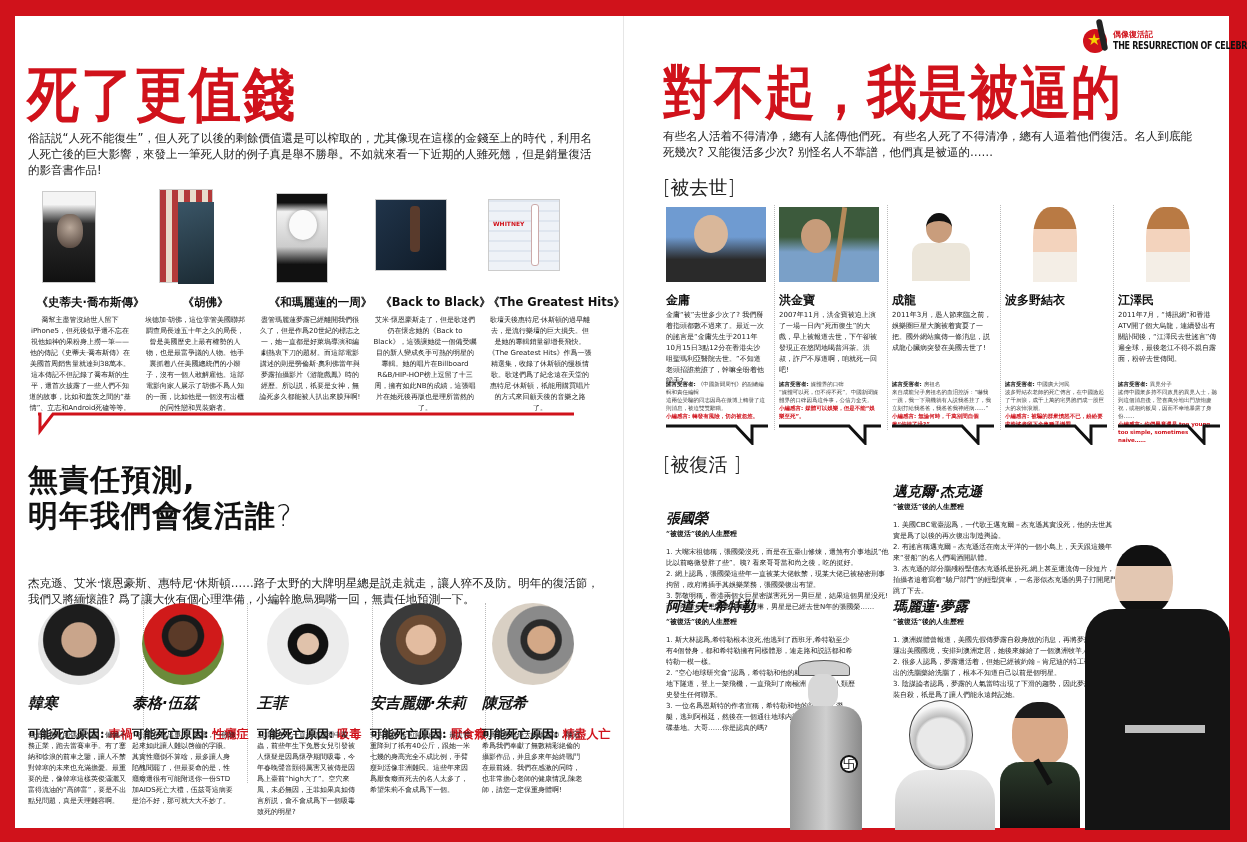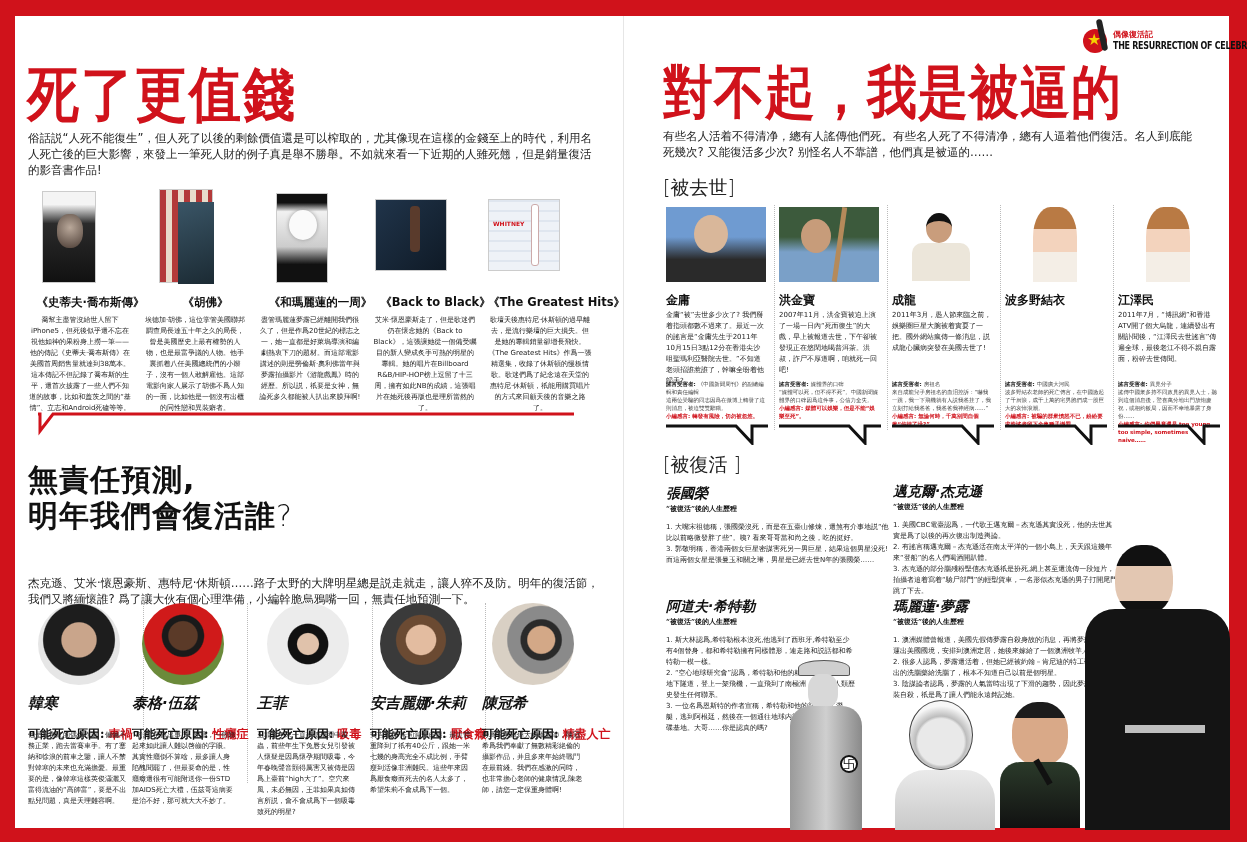--- a/index.html
+++ b/index.html
@@ -254,25 +254,26 @@
     <span>謠傳中國衆多持不同政見的異見人士，聽到這個消息後，驚喜萬分地出門放炮慶祝，或相約飯局，因而不幸地暴露了身份……</span><br>
     <span class="comment">小編感言: </span><span class="comment">你們畢竟還是 too young, too simple, sometimes naive……</span>
   </div>
   <svg class="bubble" width="102" height="22">
       <path d="M0 3 L70 3 L86 20 L86 3 L102 3" fill="none" stroke="#111" stroke-width="3"></path>
     </svg>
 </div>
 
 <div class="bracket-h" style="left:663px;top:452px">[被復活 ]</div>
 
-<div class="rev" style="left:666px;top:485px;width:225px">
+<div class="rev" style="left:666px;top:510px;width:225px">
   <div class="rname">張國榮</div>
   <div class="rsub">“被復活”後的人生歷程</div>
   <div class="rlist">
     <div>1. 大嘴宋祖德稱，張國榮沒死，而是在五臺山修煉，還煞有介事地説“他比以前略微發胖了些”。咦? 看來哥哥當和尚之後，吃的挺好。</div>
+    <div>2. 網上認爲，張國榮這些年一直被某大佬軟禁，現某大佬已被秘密刑事拘留，政府將插手其娛樂業務，張國榮復出有望。</div>
     <div>3. 郭敬明稱，香港兩個女巨星密謀害死另一男巨星，結果這個男星没死! 而這兩個女星是張曼玉和關之琳，男星是已經去世N年的張國榮……</div>
   </div>
 </div>
 <div class="rev" style="left:893px;top:483px;width:225px">
   <div class="rname">邁克爾·杰克遜</div>
   <div class="rsub">“被復活”後的人生歷程</div>
   <div class="rlist">
     <div>1. 美國CBC電臺認爲，一代歌王邁克爾－杰克遜其實没死，他的去世其實是爲了以後的再次復出制造輿論。</div>
     <div>2. 有謠言稱邁克爾－杰克遜活在南太平洋的一個小島上，天天跟這幾年來“登船”的名人們喝酒開趴體。</div>
     <div>3. 杰克遜的部分腦殘粉堅信杰克遜祇是扮死,網上甚至還流傳一段短片，拍攝者追着寫着“驗尸部門”的輕型貨車，一名形似杰克遜的男子打開尾門跳了下去。</div>

